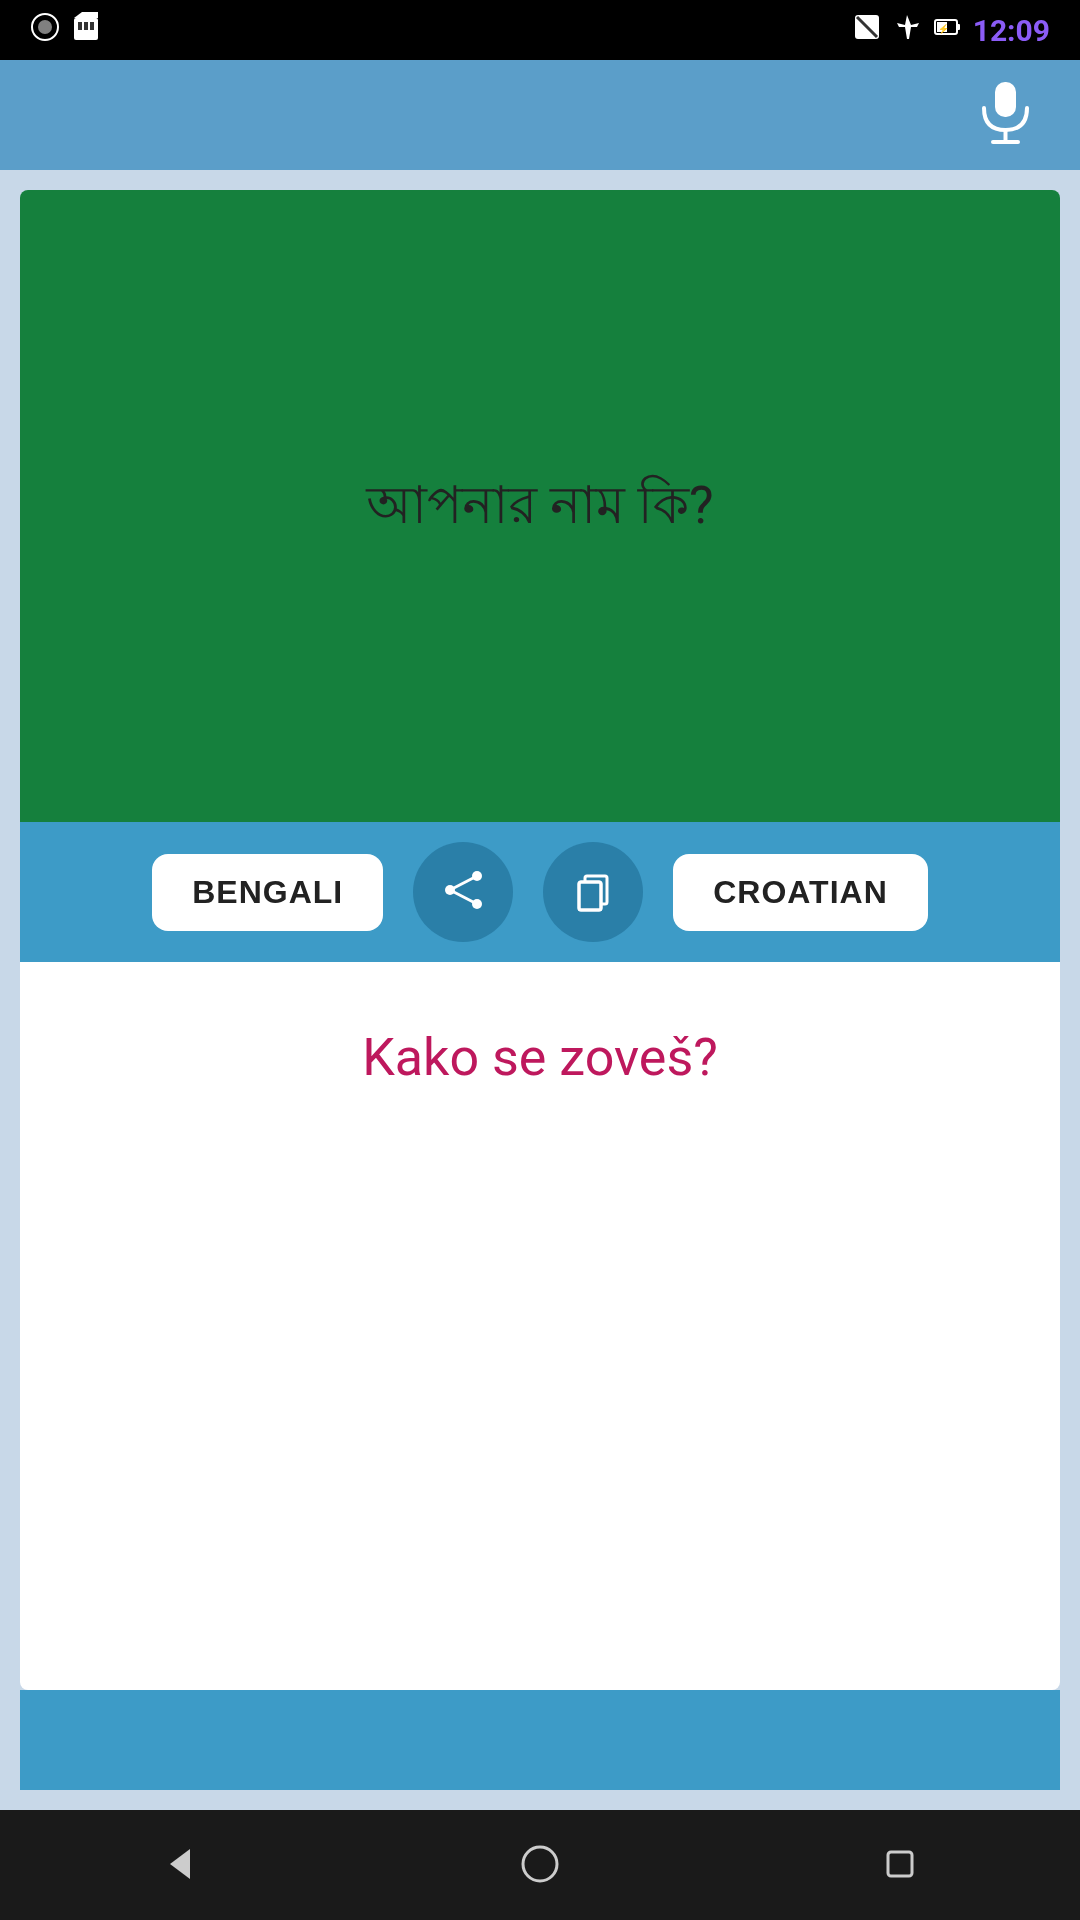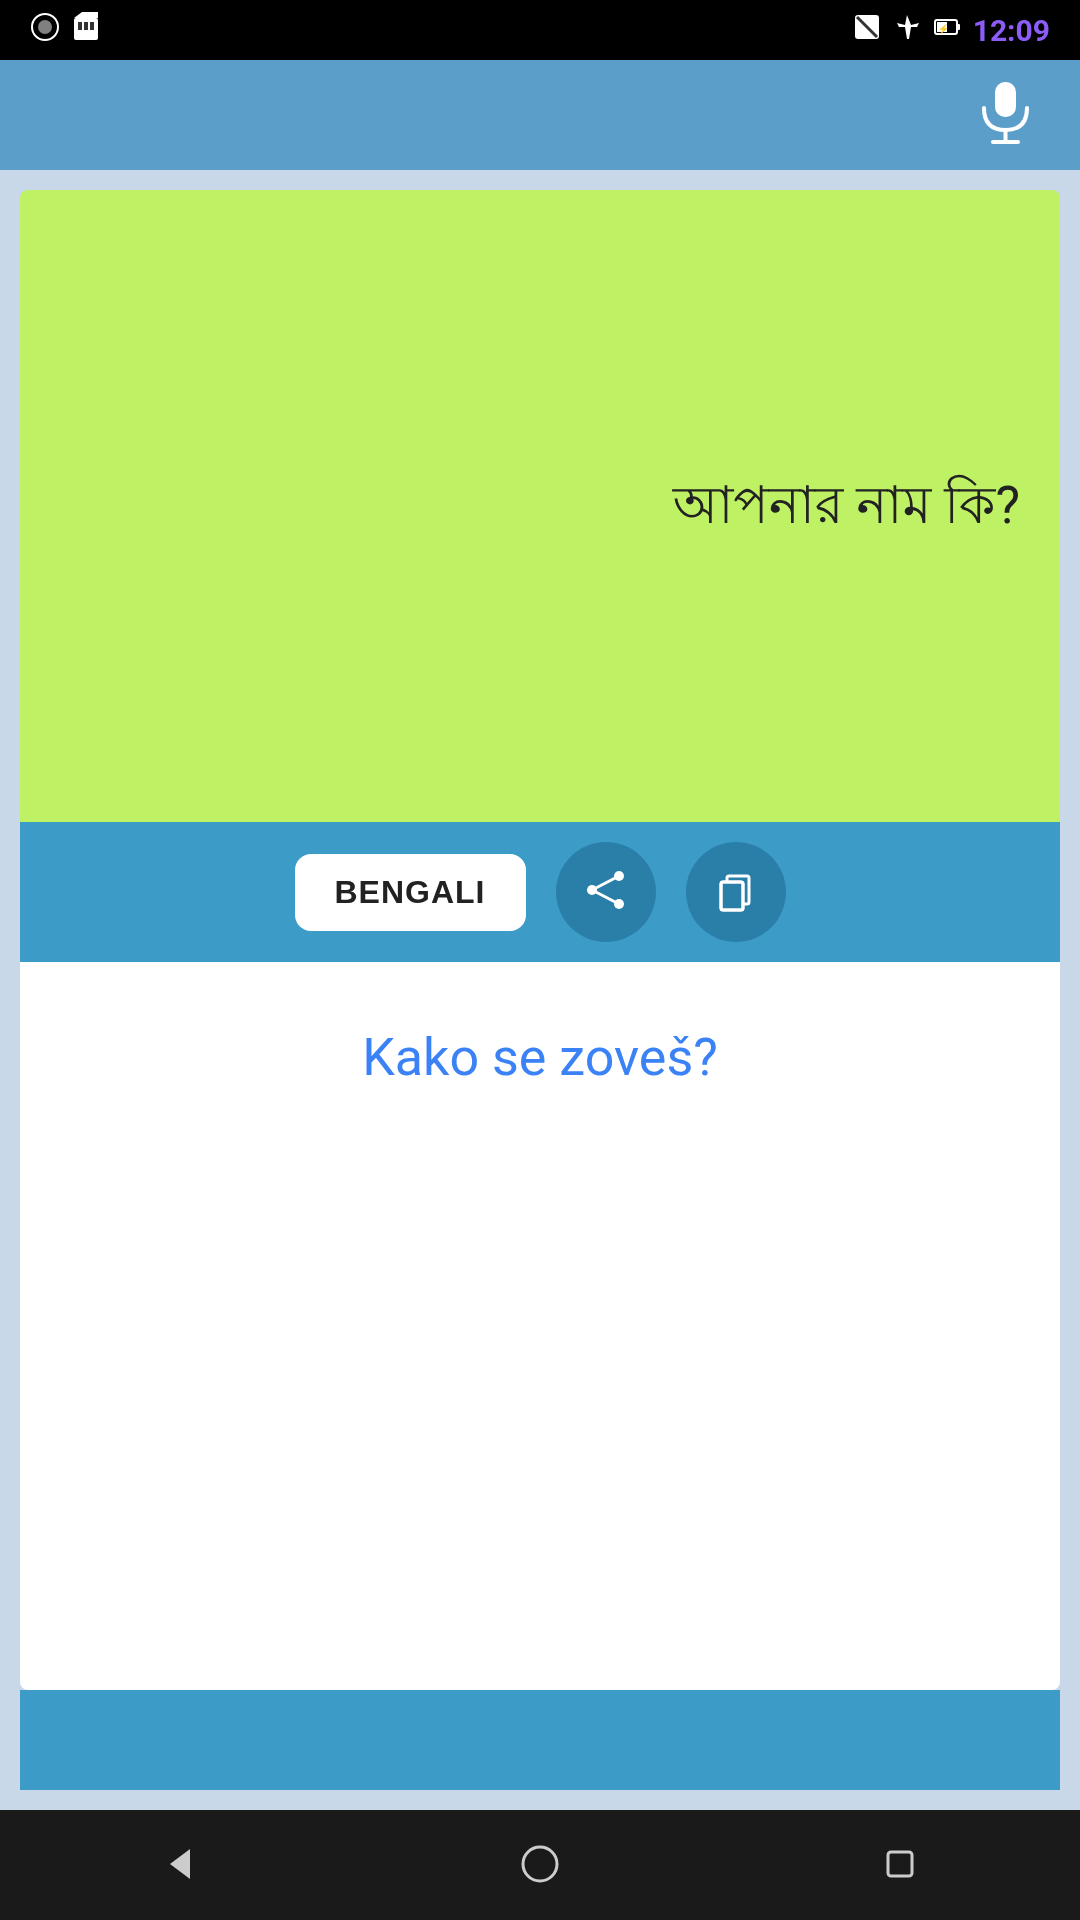--- a/index.html
+++ b/index.html
@@ -82,26 +82,26 @@
       flex: 1;
       background: #c8d8e8;
       display: flex;
       flex-direction: column;
       padding: 20px;
       gap: 0;
     }
 
     
     .source-panel {
-      background: #bef264;
+      background: #15803d;
       border-radius: 8px 8px 0 0;
       flex: 1;
       display: flex;
       align-items: center;
-      justify-content: flex-end;
+      justify-content: center;
       padding: 40px;
     }
 
     .source-text {
       font-size: 52px;
       color: #222;
       text-align: center;
       line-height: 1.4;
     }
 
@@ -146,21 +146,21 @@
       border-radius: 0 0 8px 8px;
       flex: 1.1;
       display: flex;
       align-items: flex-start;
       justify-content: center;
       padding: 60px 40px;
     }
 
     .target-text {
       font-size: 52px;
-      color: #3b82f6;
+      color: #be185d;
       text-align: center;
       line-height: 1.4;
     }
 
     
     .bottom-bar {
       background: #3d9bc7;
       height: 100px;
       flex-shrink: 0;
     }
@@ -266,20 +266,21 @@
     <button class="action-button">
       <span>
         <svg width="45" height="45" viewBox="0 0 45 45" fill="none">
           <rect x="14" y="8" width="22" height="28" rx="2" stroke="white" stroke-width="3" fill="none"></rect>
           <rect x="8" y="14" width="22" height="28" rx="2" stroke="white" stroke-width="3" fill="#2a7fa8"></rect>
           <rect x="8" y="14" width="22" height="28" rx="2" fill="none" stroke="white" stroke-width="3"></rect>
         </svg>
       </span>
     </button>
 
+    <button class="lang-button">CROATIAN</button>
   </div>
 
   <div class="target-panel">
     <div class="target-text">Kako se zoveš?</div>
   </div>
 
   <div class="bottom-bar"></div>
 
 </div>
 

